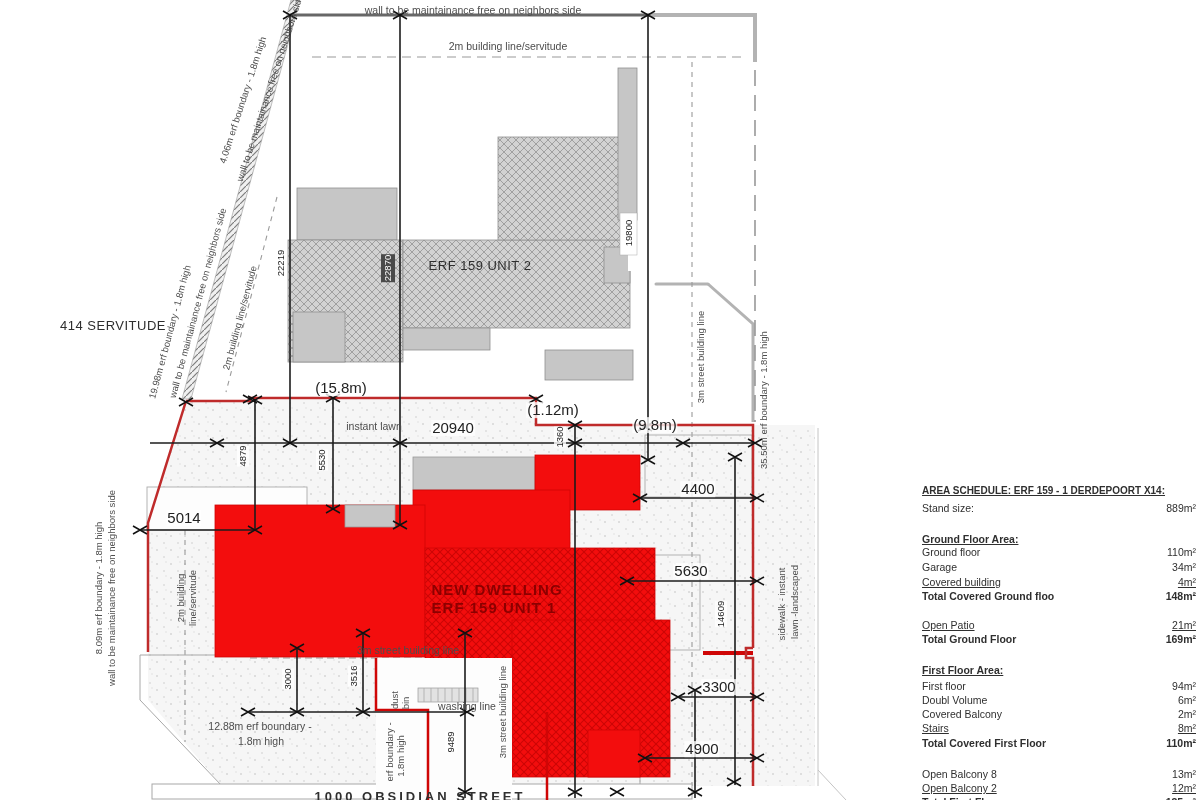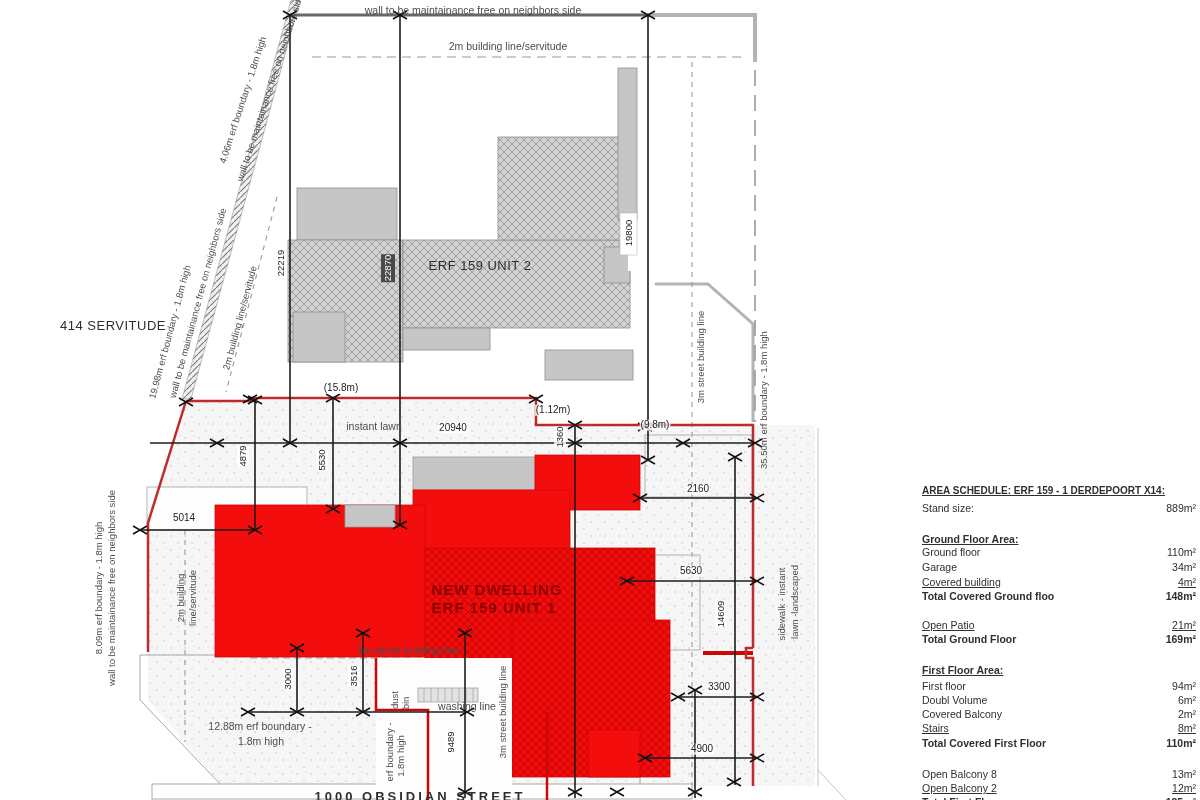--- a/index.html
+++ b/index.html
@@ -6,21 +6,21 @@
     font-family:"Liberation Sans",sans-serif;}
   #plan{position:relative;width:1200px;height:800px;}
   #plan svg{position:absolute;left:0;top:0;z-index:1;}
   .lb{position:absolute;z-index:3;white-space:nowrap;color:#4d4d4d;
       transform:translate(-50%,-50%);line-height:1.05;}
   .r90{transform:translate(-50%,-50%) rotate(-90deg);}
   .r72{transform:translate(-50%,-50%) rotate(-72deg);}
   .r75{transform:translate(-50%,-50%) rotate(-75deg);}
   .note{font-size:10.5px;}
   .small{font-size:9.5px;}
-  .dim{font-size:10px;color:#222;background:rgba(255,255,255,.8);padding:0 1px;}
+  .dim{font-size:15px;color:#222;background:rgba(255,255,255,.8);padding:0 1px;}
   .dimv{font-size:9.5px;color:#222;background:rgba(255,255,255,.8);padding:1px 0;}
   .dimdark{font-size:9.5px;color:#fff;background:#4a4a4a;padding:2px 1px;}
   .big{font-size:13px;color:#2e2e2e;letter-spacing:.5px;}
   .unit1{font-size:15px;font-weight:bold;color:#8c0000;letter-spacing:1px;}
   .street{font-size:13px;font-weight:bold;color:#2f2f2f;letter-spacing:3px;}
   
   .s-abs{position:absolute;left:922px;width:274px;z-index:3;color:#2f2f2f;}
   .s-title{font-size:10px;font-weight:bold;text-decoration:underline;}
   .s-head{font-size:10.5px;font-weight:bold;text-decoration:underline;}
   .s-row{font-size:10.5px;display:flex;justify-content:space-between;}
@@ -245,21 +245,21 @@
 <div class="lb note" style="left:260px;top:727px">12.88m erf boundary -</div>
 <div class="lb note" style="left:261px;top:742px">1.8m high</div>
 <div class="lb small r90" style="left:395px;top:700px">dust</div>
 <div class="lb small r90" style="left:406px;top:703px">bin</div>
 <div class="lb note" style="left:467px;top:707px">washing line</div>
 <div class="lb dimv r90" style="left:451px;top:742px">9489</div>
 <div class="lb small r90" style="left:390px;top:752px">erf boundary -</div>
 <div class="lb small r90" style="left:401px;top:756px">1.8m high</div>
 <div class="lb small r90" style="left:503px;top:712px">3m street building line</div>
 
-<div class="lb dim" style="left:698px;top:489px">2160</div>
+<div class="lb dim" style="left:698px;top:489px">4400</div>
 <div class="lb dim" style="left:691px;top:571px">5630</div>
 <div class="lb dimv r90" style="left:721px;top:614px">14609</div>
 <div class="lb dim" style="left:719px;top:687px">3300</div>
 <div class="lb dim" style="left:702px;top:749px">4900</div>
 
 <div class="lb small r90" style="left:701px;top:357px">3m street building line</div>
 <div class="lb small r90" style="left:764px;top:400px">35.50m erf boundary - 1.8m high</div>
 <div class="lb small r90" style="left:782px;top:604px">sidewalk - instant</div>
 <div class="lb small r90" style="left:795px;top:602px">lawn -landscaped</div>
 

